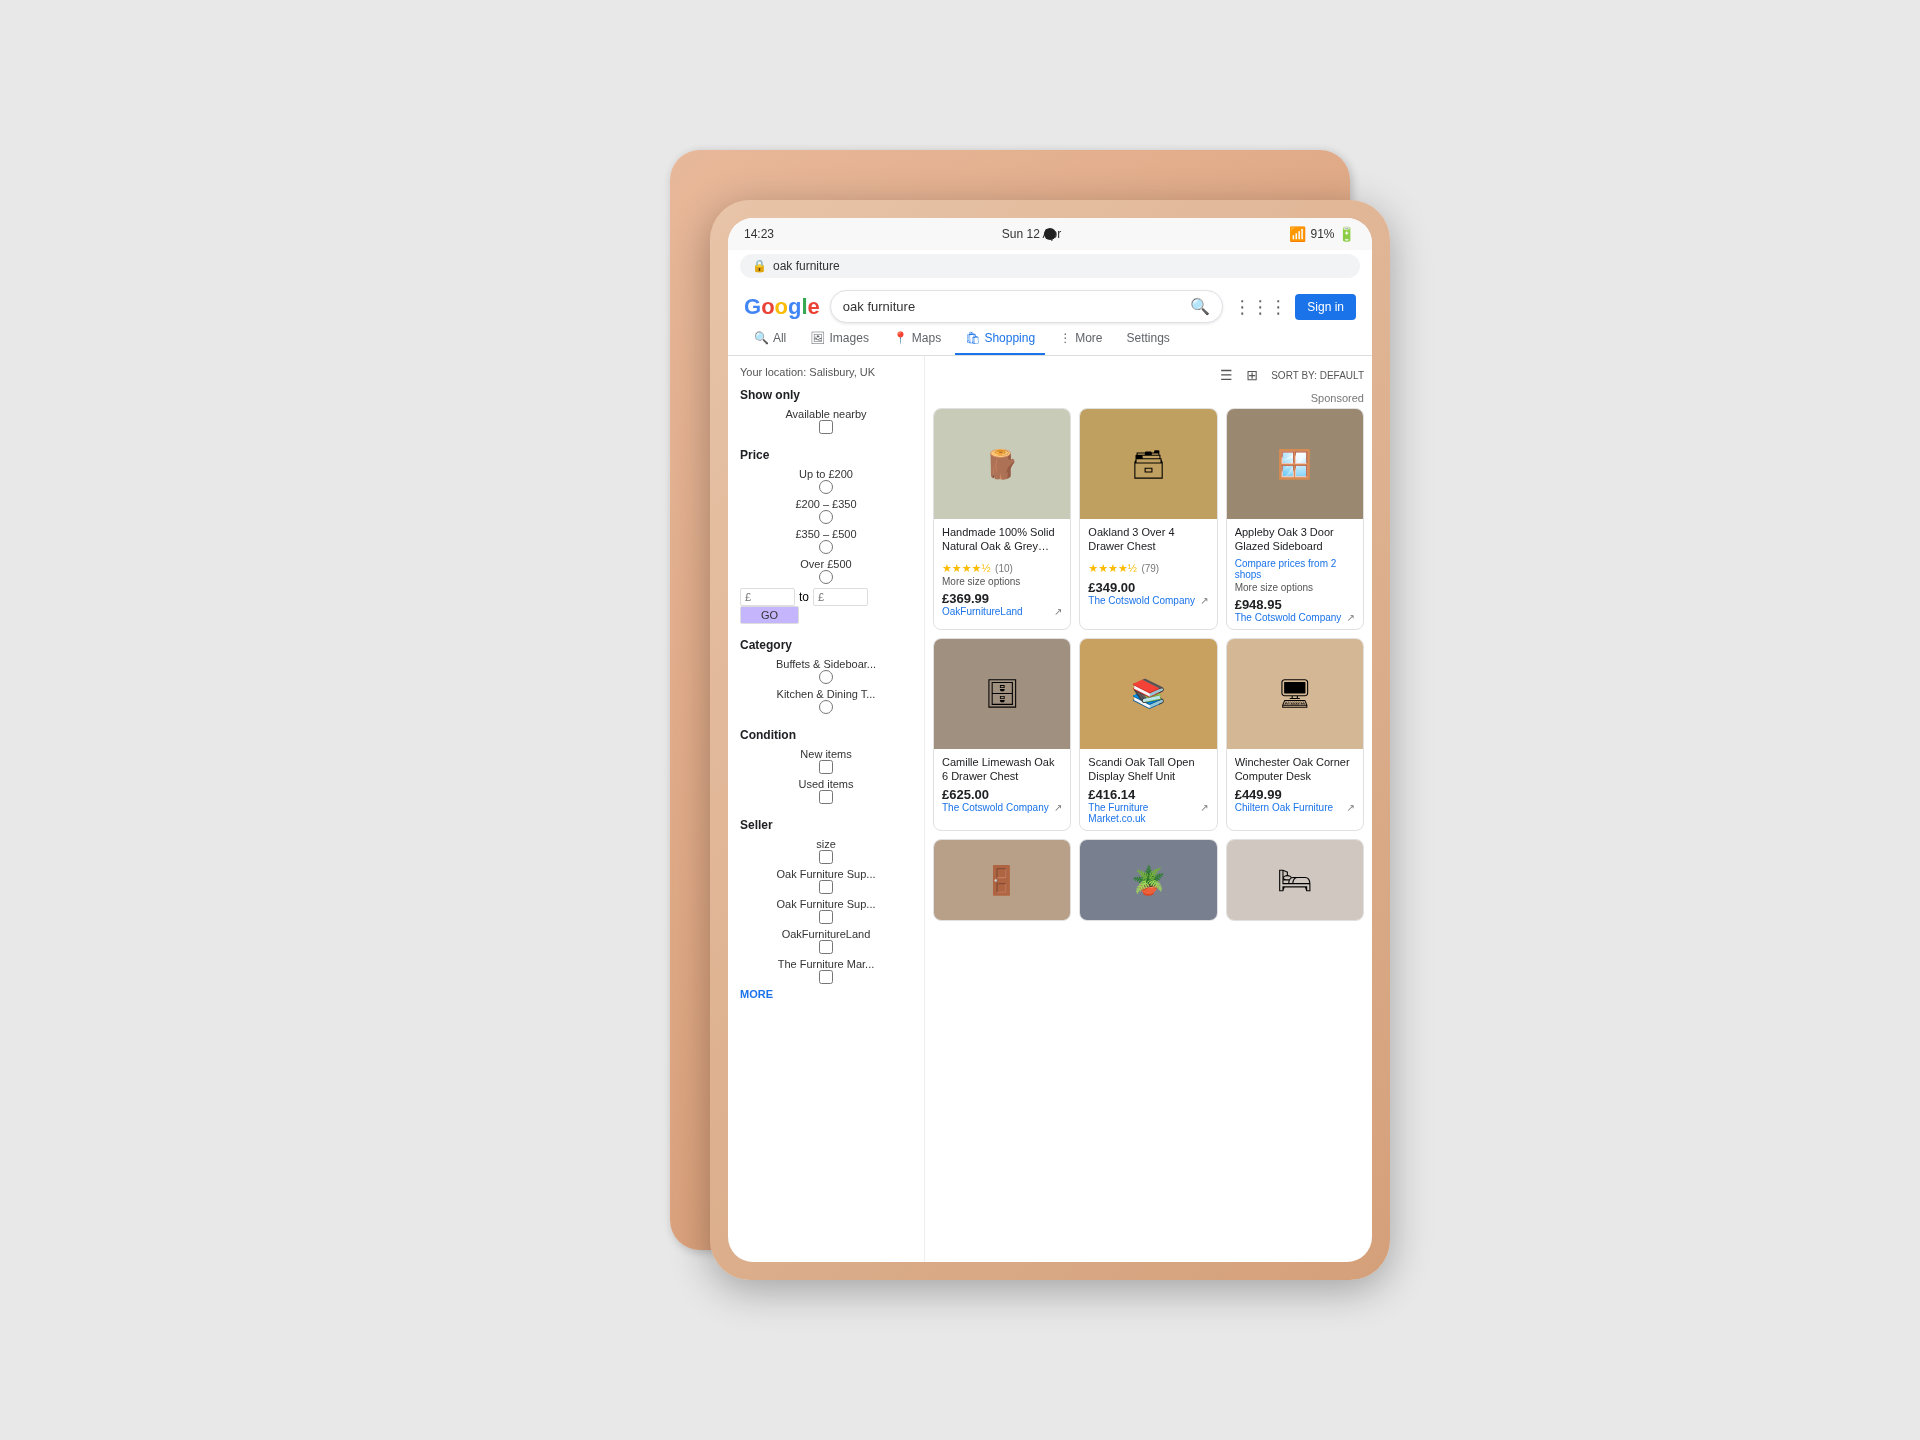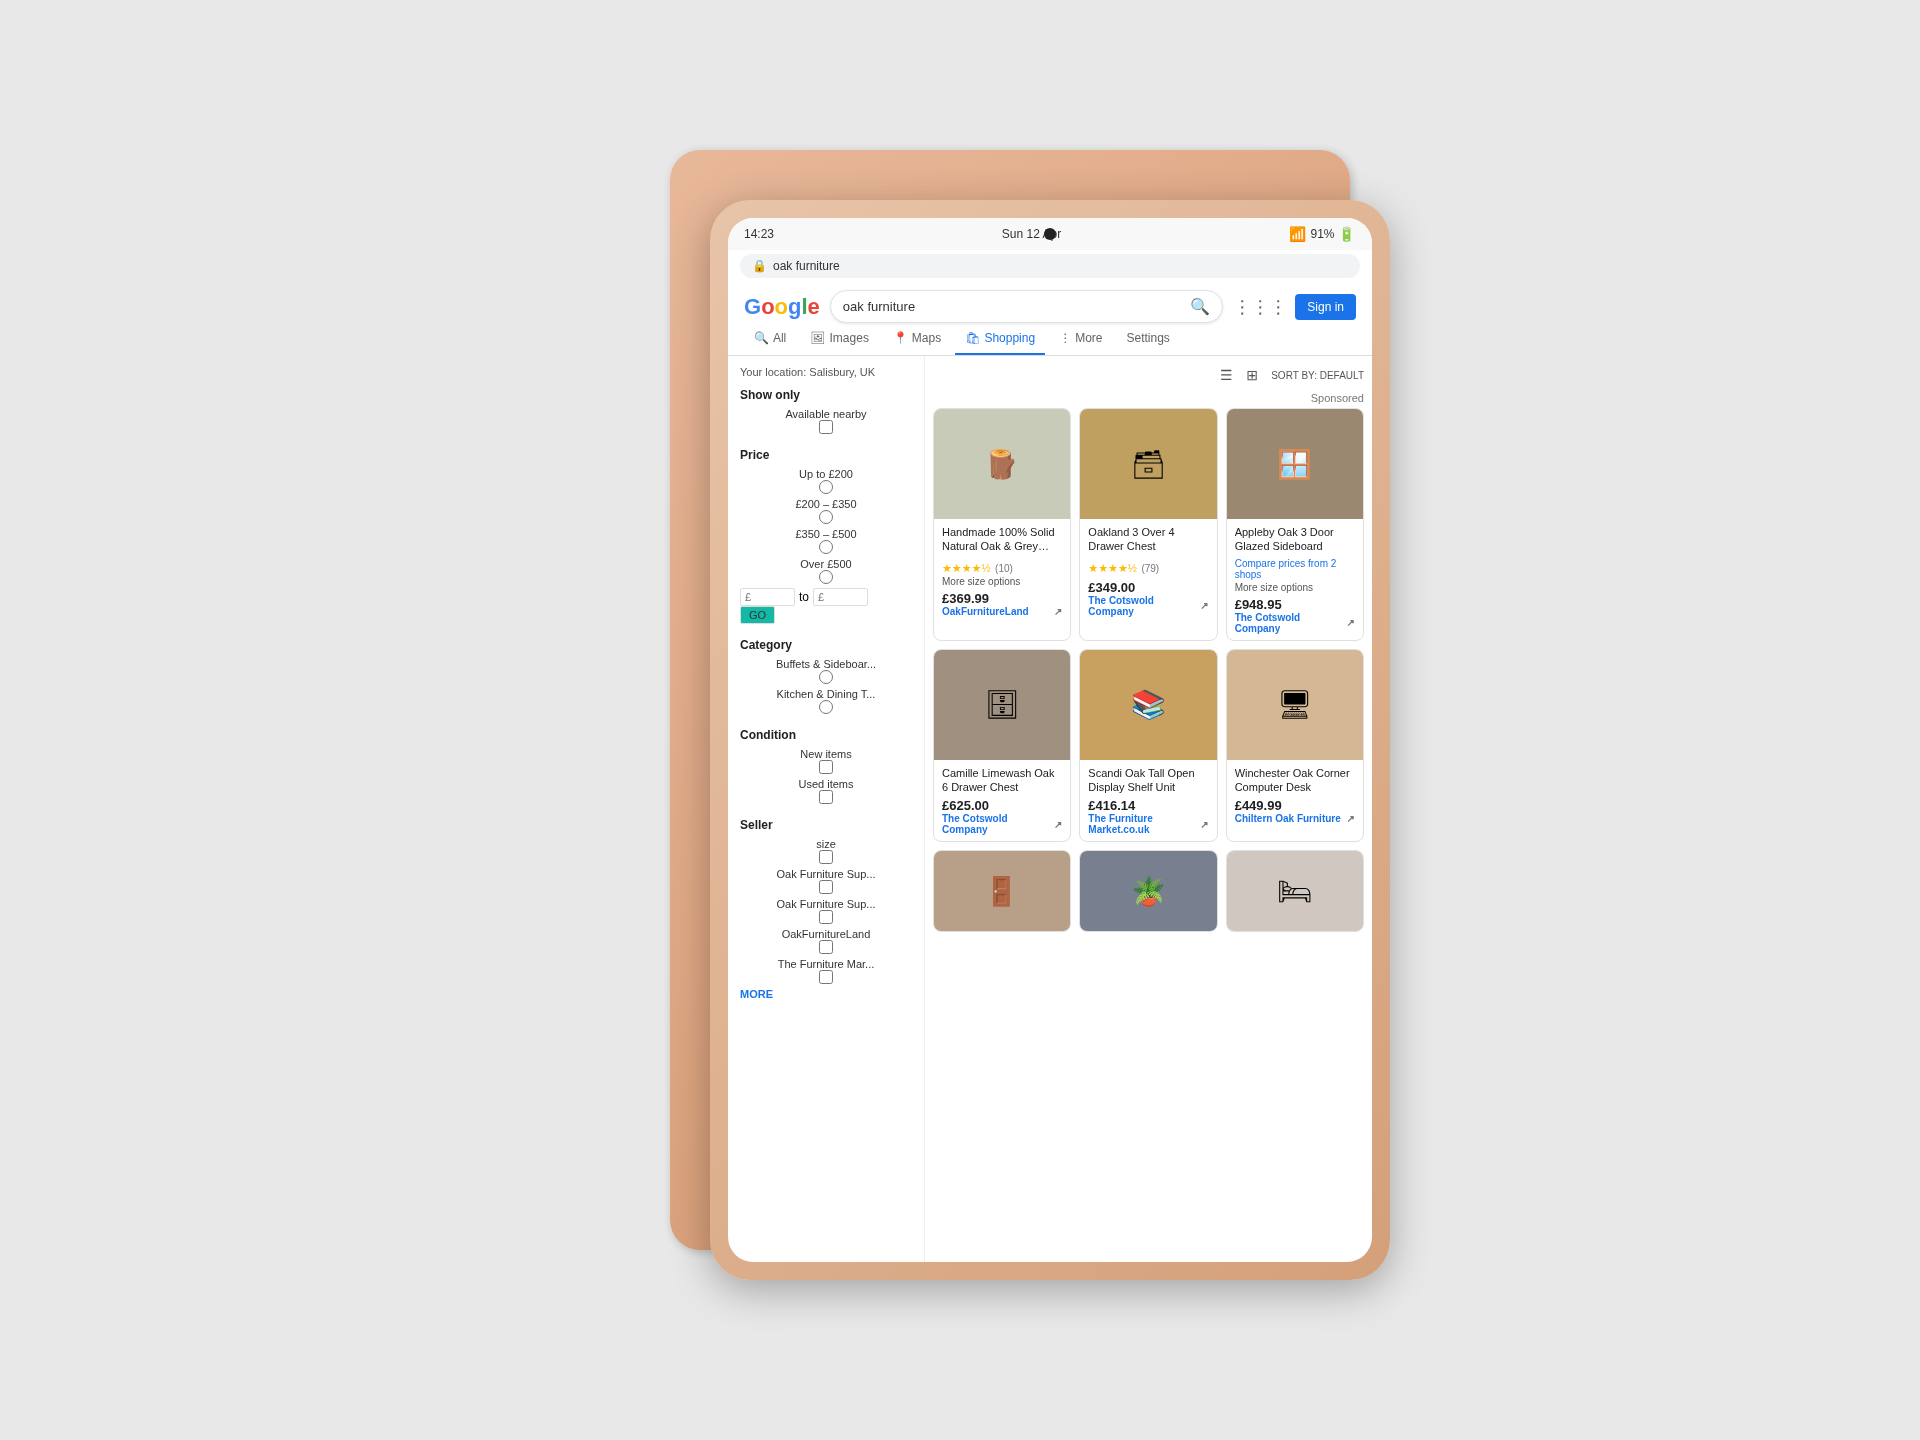--- a/index.html
+++ b/index.html
@@ -248,24 +248,24 @@
 
     .price-input {
       width: 55px;
       border: 1px solid #ddd;
       border-radius: 2px;
       padding: 2px 4px;
       font-size: 11px;
     }
 
     .go-btn {
-      background: #14b8a6;
+      background: #c4b5fd;
       border: 1px solid #ddd;
       border-radius: 2px;
-      padding: 2px 8px;
+      padding: 2px 20px;
       font-size: 11px;
       cursor: pointer;
       color: #333;
     }
 
     .more-link {
       color: #1a73e8;
       font-size: 11px;
       cursor: pointer;
       display: block;
@@ -384,23 +384,21 @@
       font-size: 13px;
       font-weight: bold;
       color: #202124;
       margin-top: 4px;
     }
 
     .product-seller {
       font-size: 10px;
       color: #1a73e8;
       display: flex;
-      align-items: center;
       justify-content: space-between;
-      font-weight: bold;
     }
 
     .external-icon {
       font-size: 10px;
       color: #777;
     }
 
     .partial-card .product-img-placeholder {
       height: 80px;
     }

